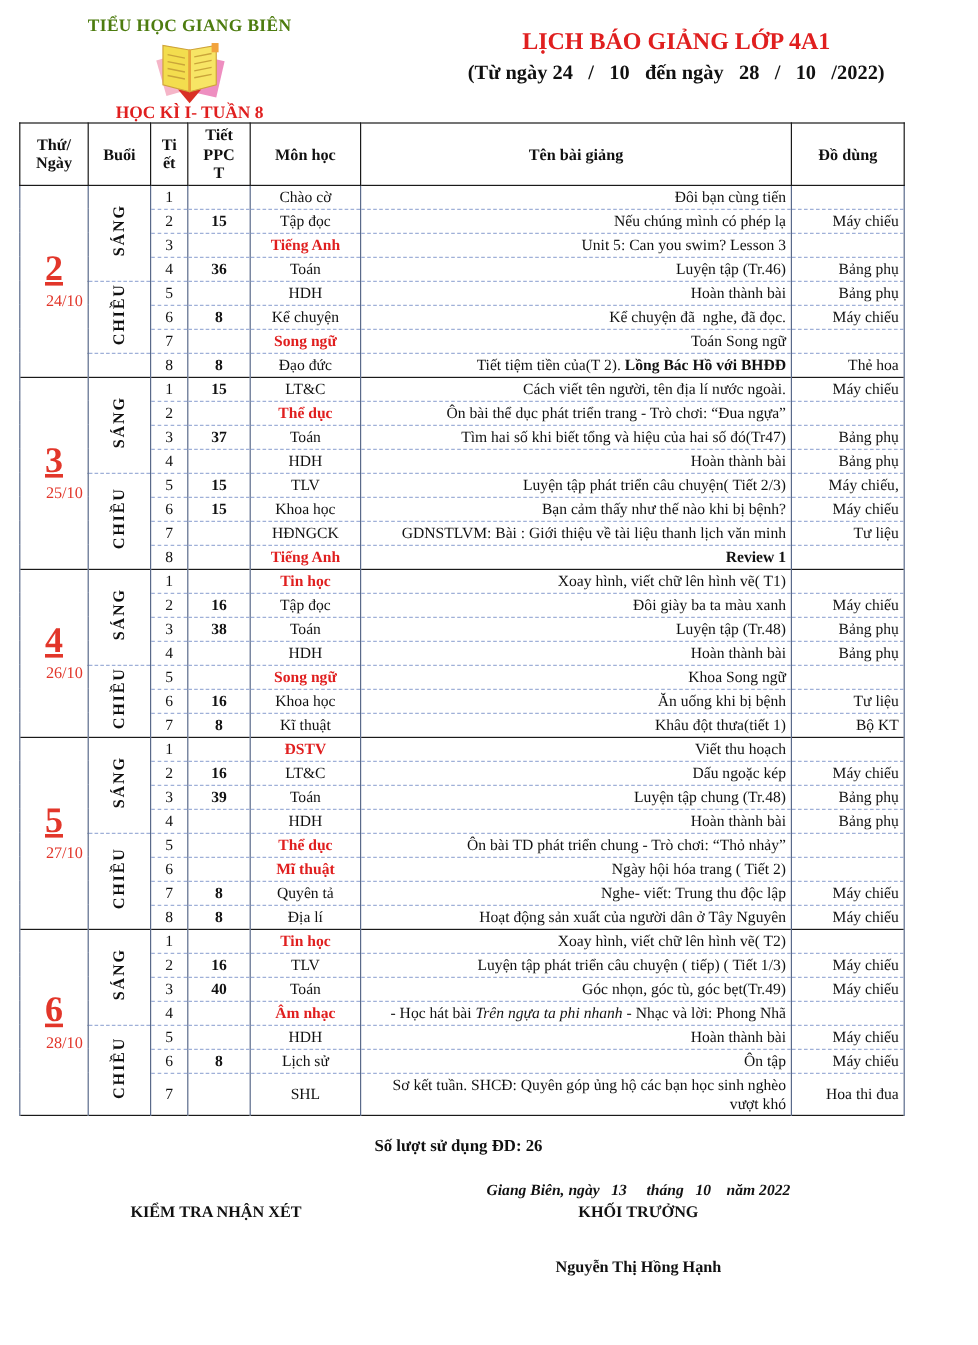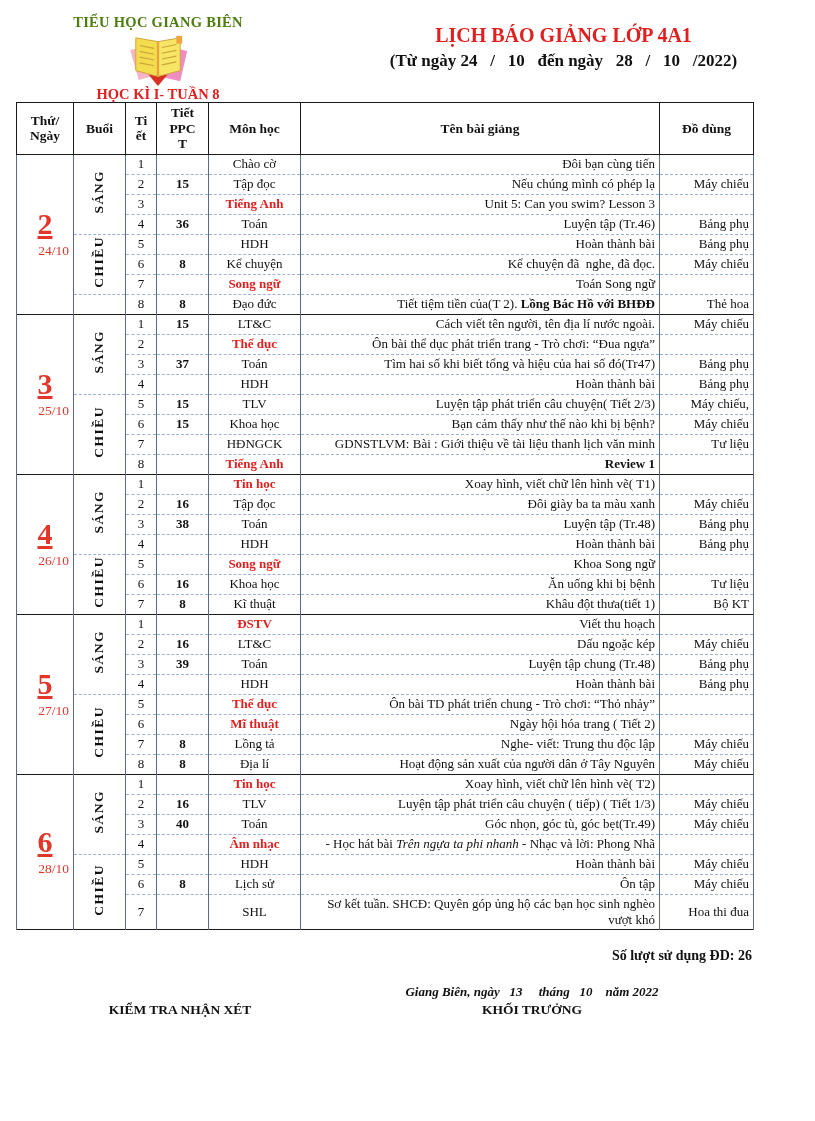--- a/index.html
+++ b/index.html
@@ -45,21 +45,21 @@
   td.col-ppct { text-align:center; font-weight:bold; }
   td.col-mon  { text-align:center; }
   td.col-mon.red { color:#e01f1f; font-weight:bold; }
   td.col-ten  { text-align:right; white-space:pre-wrap; }
   td.col-dung { text-align:right; padding-left:7px; }
   .seg-b { font-weight:bold; }
   .seg-i { font-style:italic; }
 
   
   .footer { position:relative; height:158px; margin-top:10px; font-size:13.5px; }
-  .f-usage { position:absolute; left:312px; width:440px; top:8px; text-align:right; font-weight:bold; font-size:14px; }
+  .f-usage { position:absolute; left:312px; width:440px; top:8px; text-align:left; font-weight:bold; font-size:14px; }
   .f-date  { position:absolute; left:312px; width:440px; top:44px; text-align:center; font-weight:bold; font-style:italic; font-size:13px; }
   .f-left  { position:absolute; left:55px;  width:250px; top:62px; text-align:center; font-weight:bold; }
   .f-khoi  { position:absolute; left:312px; width:440px; top:62px; text-align:center; font-weight:bold; }
   .f-sign  { position:absolute; left:312px; width:440px; top:108px; text-align:center; font-weight:bold; }
 </style>
 </head>
 <body>
 
 <div class="page">
 
@@ -337,21 +337,21 @@
         <tr>
           <td class="col-tiet">6</td>
           <td class="col-ppct"></td>
           <td class="col-mon red">Mĩ thuật</td>
           <td class="col-ten"><span>Ngày hội hóa trang ( Tiết 2)</span></td>
           <td class="col-dung"></td>
         </tr>
         <tr>
           <td class="col-tiet">7</td>
           <td class="col-ppct">8</td>
-          <td class="col-mon">Lồng tả</td>
+          <td class="col-mon">Quyên tả</td>
           <td class="col-ten"><span>Nghe- viết: Trung thu độc lập</span></td>
           <td class="col-dung">Máy chiếu</td>
         </tr>
         <tr>
           <td class="col-tiet">8</td>
           <td class="col-ppct">8</td>
           <td class="col-mon">Địa lí</td>
           <td class="col-ten"><span>Hoạt động sản xuất của người dân ở Tây Nguyên</span></td>
           <td class="col-dung">Máy chiếu</td>
         </tr>
@@ -411,15 +411,16 @@
           <td class="col-dung">Hoa thi đua</td>
         </tr>
       </tbody>
   </table>
 
   <div class="footer">
     <div class="f-usage">Số lượt sử dụng ĐD: 26</div>
     <div class="f-date prewrap">Giang Biên, ngày   13     tháng   10    năm 2022</div>
     <div class="f-left">KIỂM TRA NHẬN XÉT</div>
     <div class="f-khoi">KHỐI TRƯỞNG</div>
+    <div class="f-sign">Nguyễn Thị Hồng Hạnh</div>
   </div>
 
 </div>
 
 </body></html>

